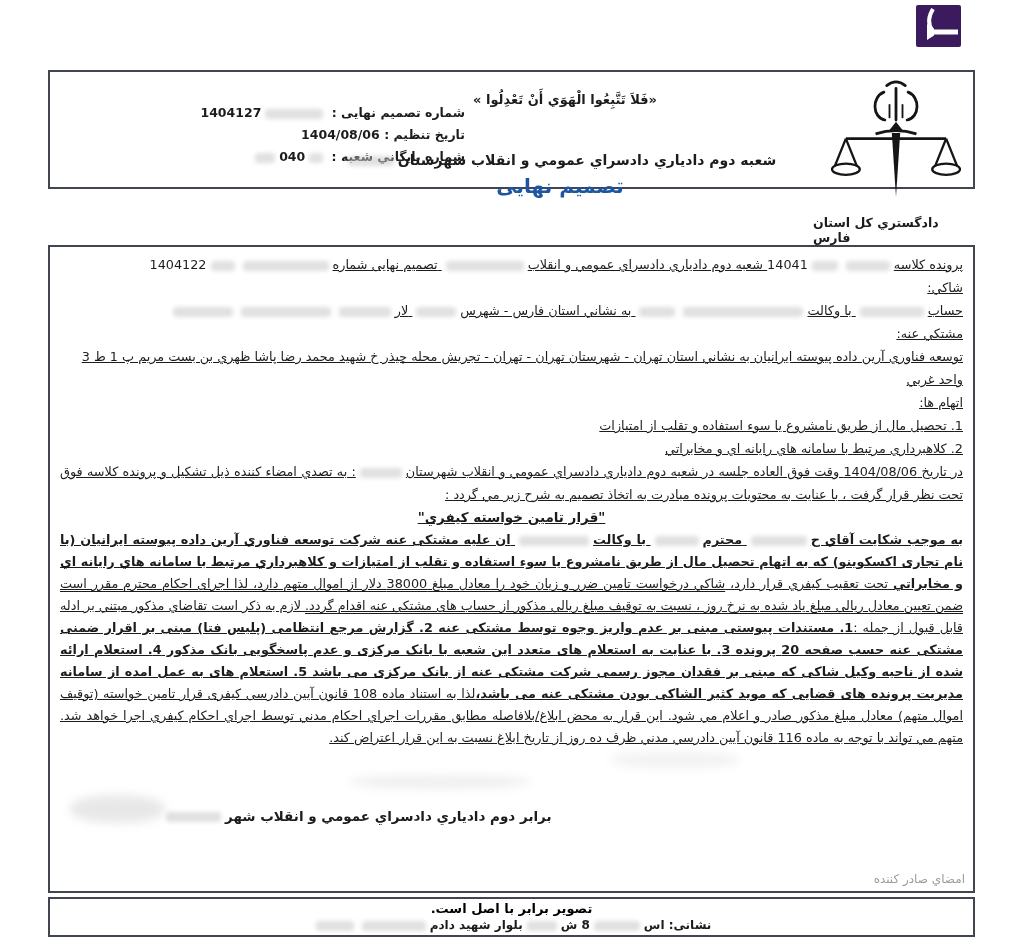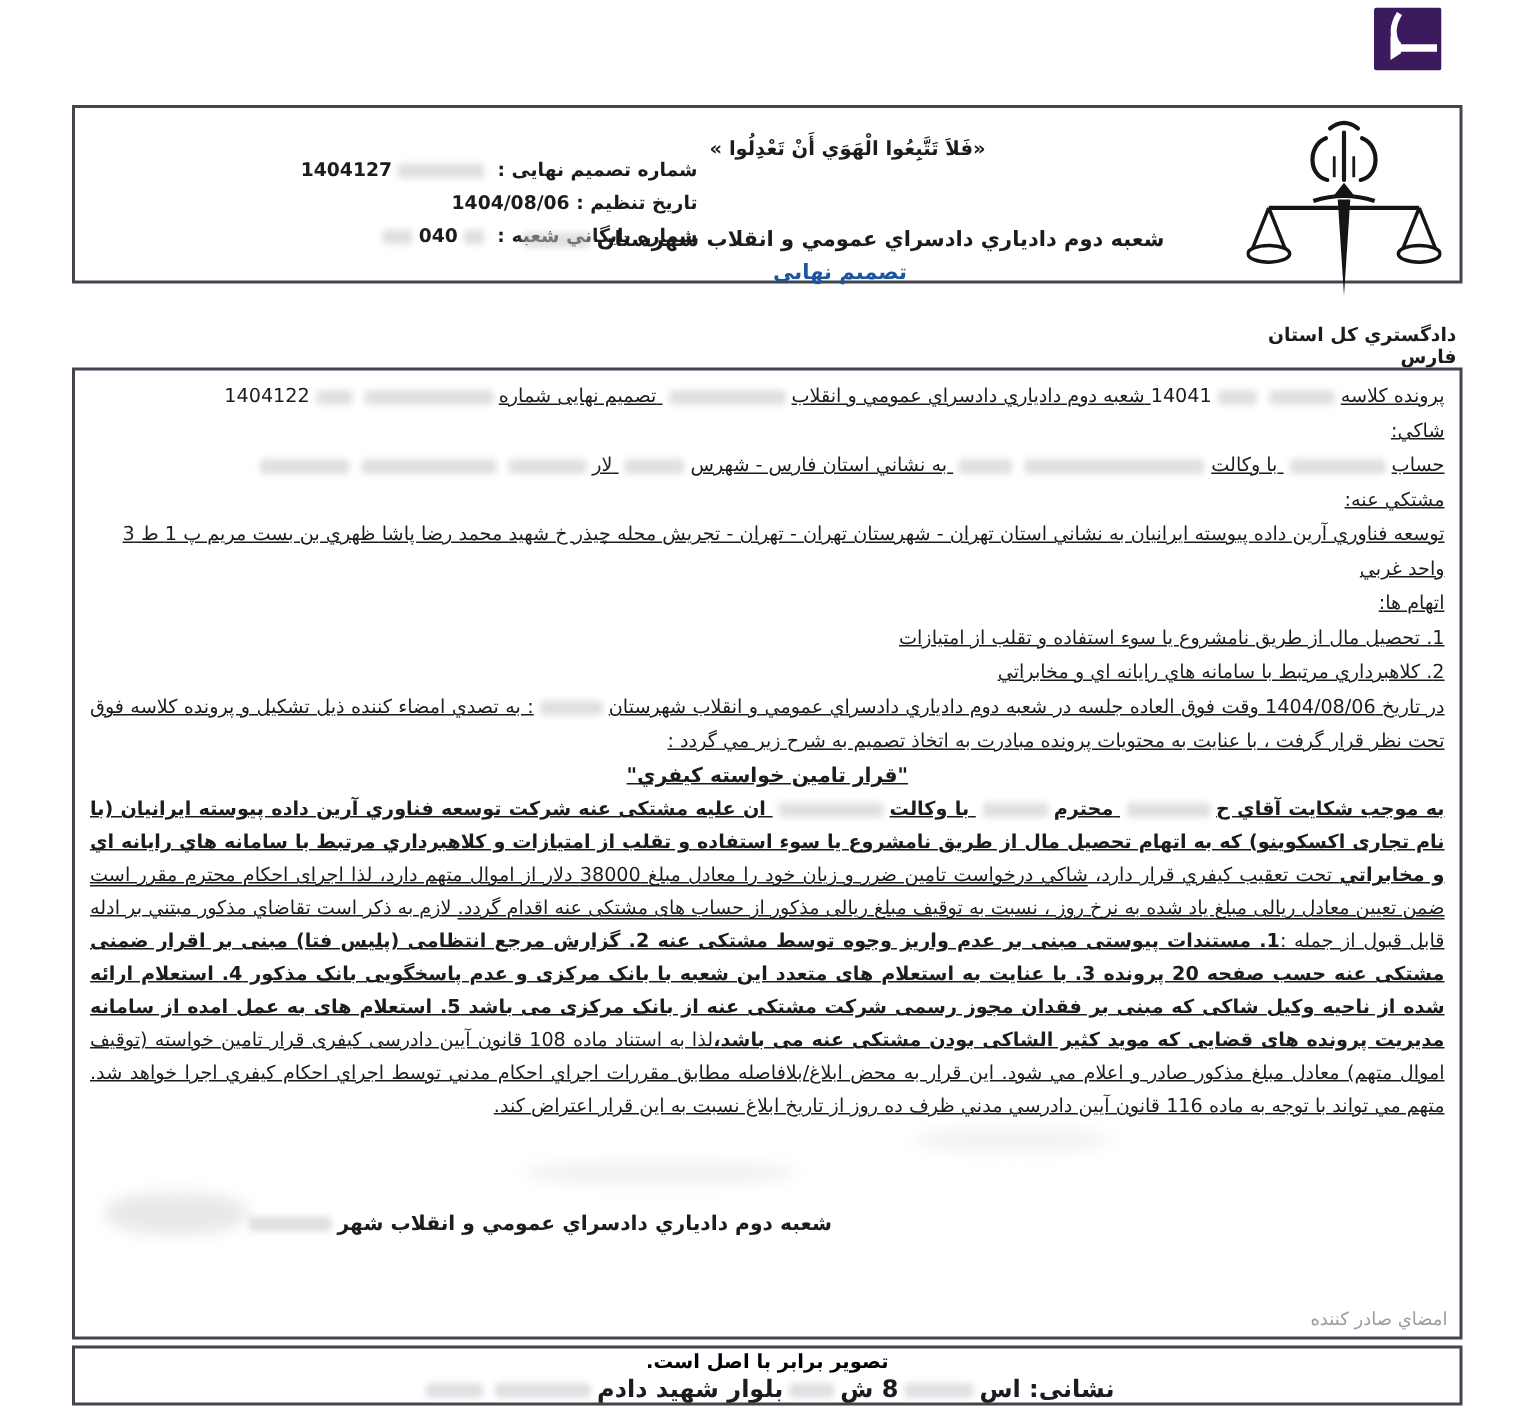--- a/index.html
+++ b/index.html
@@ -16,34 +16,34 @@
     border-radius:3px;height:10px;vertical-align:middle;margin:0 4px;
   }
   .blob{
     position:absolute;background:#cccccc;filter:blur(5px);opacity:.45;border-radius:45%;
   }
   .ltr{direction:ltr;unicode-bidi:isolate;display:inline-block;}
   
   #verse{left:395px;top:20px;width:240px;font-size:13px;font-weight:bold;text-align:center;}
   #meta{left:70px;top:30px;width:345px;direction:rtl;font-size:12.5px;font-weight:bold;line-height:22px;text-align:right;}
   #branch-line{left:280px;top:80px;width:460px;font-size:14px;font-weight:bold;text-align:center;}
-  #doc-title{left:280px;top:102px;width:460px;font-size:14px;font-weight:bold;text-align:center;color:#1d55a0;}
+  #doc-title{left:280px;top:102px;width:460px;font-size:20px;font-weight:bold;text-align:center;color:#1d55a0;}
   #emblem{right:12px;top:4px;}
-  #emblem-caption{right:2px;top:143px;width:158px;text-align:right;font-size:12.5px;font-weight:bold;}
+  #emblem-caption{right:2px;top:143px;width:158px;text-align:left;font-size:12.5px;font-weight:bold;}
   
   #body-box{direction:rtl;font-size:12.8px;line-height:23px;text-align:right;padding:6px 10px 0 10px;overflow:hidden;}
   #body-box p{margin:0;text-decoration:underline;}
   .ruling{text-align:justify;line-height:22px;}
   #order-title{text-align:center;font-weight:bold;font-size:13.5px;margin:2px 0;}
   #branch-sig{position:absolute;left:112px;top:558px;font-size:13.5px;font-weight:bold;direction:rtl;white-space:nowrap;}
   #issuer-sig{position:absolute;right:8px;top:603px;font-size:12px;color:#9b9b9b;margin-top:18px;}
   
   #footer-box{text-align:center;direction:rtl;padding-top:2px;}
   #footer-certify{font-size:13px;font-weight:bold;color:#000000;line-height:16px;}
-  #footer-address{font-size:16px;font-weight:bold;line-height:17px;}
+  #footer-address{font-size:12px;font-weight:bold;line-height:17px;}
 </style>
 </head>
 <body>
 
 <div class="abs" style="left:916px;top:5px;width:45px;height:42px;">
   <svg width="45" height="42" viewBox="0 0 45 42" xmlns="http://www.w3.org/2000/svg">
     <rect x="0" y="0" width="45" height="42" rx="2" fill="#3b1b5e"></rect>
     <path d="M17 4 C12 12 12 19 16 25" stroke="#ffffff" stroke-width="4" fill="none"></path>
     <path d="M17 27 L42 27" stroke="#ffffff" stroke-width="5"></path>
     <path d="M11 19 L11 35 L18 30.5 L18 23.5 Z" fill="#ffffff"></path>
@@ -141,21 +141,21 @@
     <span class="b">محترم</span><span class="redact" style="width:44px"></span>
     <span class="b">با وكالت</span><span class="redact" style="width:70px"></span>
     <span class="b">ان عليه مشتكی عنه شركت توسعه فناوري آرين داده پيوسته ايرانيان (با نام تجاری اكسكوينو) كه به اتهام تحصيل مال از طريق نامشروع يا سوء استفاده و تقلب از امتيازات و كلاهبرداري مرتبط با سامانه هاي رايانه اي و مخابراتي</span><span> تحت تعقيب كيفري قرار دارد، </span><span class="u">شاكي درخواست تامين ضرر و زيان خود را معادل مبلغ 38000 دلار از اموال متهم دارد، لذا اجرای احكام محترم مقرر است ضمن تعيين معادل ريالی مبلغ ياد شده به نرخ روز ، نسبت به توقيف مبلغ ريالی مذكور از حساب های مشتكی عنه اقدام گردد.</span><span> لازم به ذكر است تقاضاي مذكور مبتني بر ادله قابل قبول از جمله :</span><span class="b">1. مستندات پيوستی مبنی بر عدم واريز وجوه توسط مشتكی عنه 2. گزارش مرجع انتظامی (پليس فتا) مبنی بر اقرار ضمنی مشتكی عنه حسب صفحه 20 پرونده 3. با عنايت به استعلام های متعدد اين شعبه با بانک مركزی و عدم پاسخگويی بانک مذكور 4. استعلام ارائه شده از ناحيه وكيل شاكی كه مبنی بر فقدان مجوز رسمی شركت مشتكی عنه از بانک مركزی می باشد 5. استعلام های به عمل امده از سامانه مديريت پرونده های قضايی كه مويد كثير الشاكی بودن مشتكی عنه می باشد،</span><span>لذا به استناد ماده 108 قانون آيين دادرسی كيفری قرار تامين خواسته (توقيف اموال متهم) معادل مبلغ مذكور صادر و اعلام مي شود. اين قرار به محض ابلاغ/بلافاصله مطابق مقررات اجراي احكام مدني توسط اجراي احكام كيفري اجرا خواهد شد. متهم مي تواند با توجه به ماده 116 قانون آيين دادرسي مدني ظرف ده روز از تاريخ ابلاغ نسبت به اين قرار اعتراض كند.</span>
   </p>
 
   <div class="blob" style="left:20px;top:548px;width:95px;height:28px;"></div>
   <div class="blob" style="left:300px;top:528px;width:180px;height:14px;opacity:.3;"></div>
   <div class="blob" style="left:560px;top:505px;width:130px;height:16px;opacity:.25;"></div>
 
   <div id="branch-sig">
-    <span>شعبه دوم دادياري دادسراي عمومي و انقلاب شهر</span><span class="redact" style="width:55px"></span>
+    <span>برابر دوم دادياري دادسراي عمومي و انقلاب شهر</span><span class="redact" style="width:55px"></span>
   </div>
 
   <div id="issuer-sig">امضاي صادر كننده</div>
 </div>
 
 <div class="box" id="footer-box" style="left:48px;top:897px;width:927px;height:40px;">
   <div id="footer-certify">تصوير برابر با اصل است.</div>
   <div id="footer-address">
     <span>نشانی: اس</span><span class="redact" style="width:46px"></span><span>8 ش</span><span class="redact" style="width:30px"></span><span>بلوار شهيد دادم</span><span class="redact" style="width:64px"></span><span class="redact" style="width:38px"></span>
   </div>

